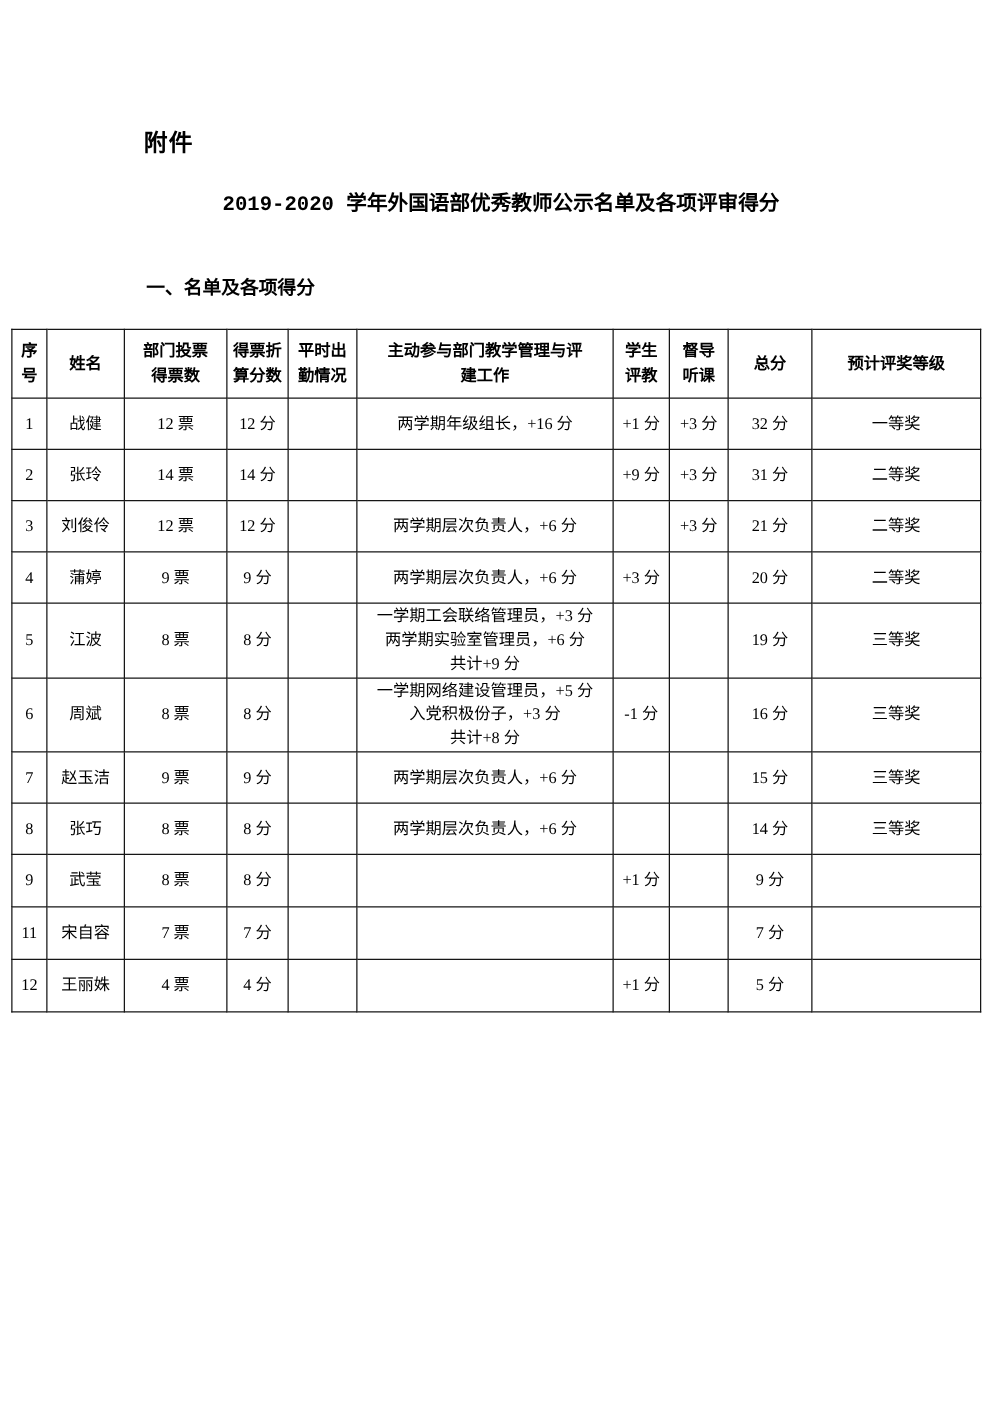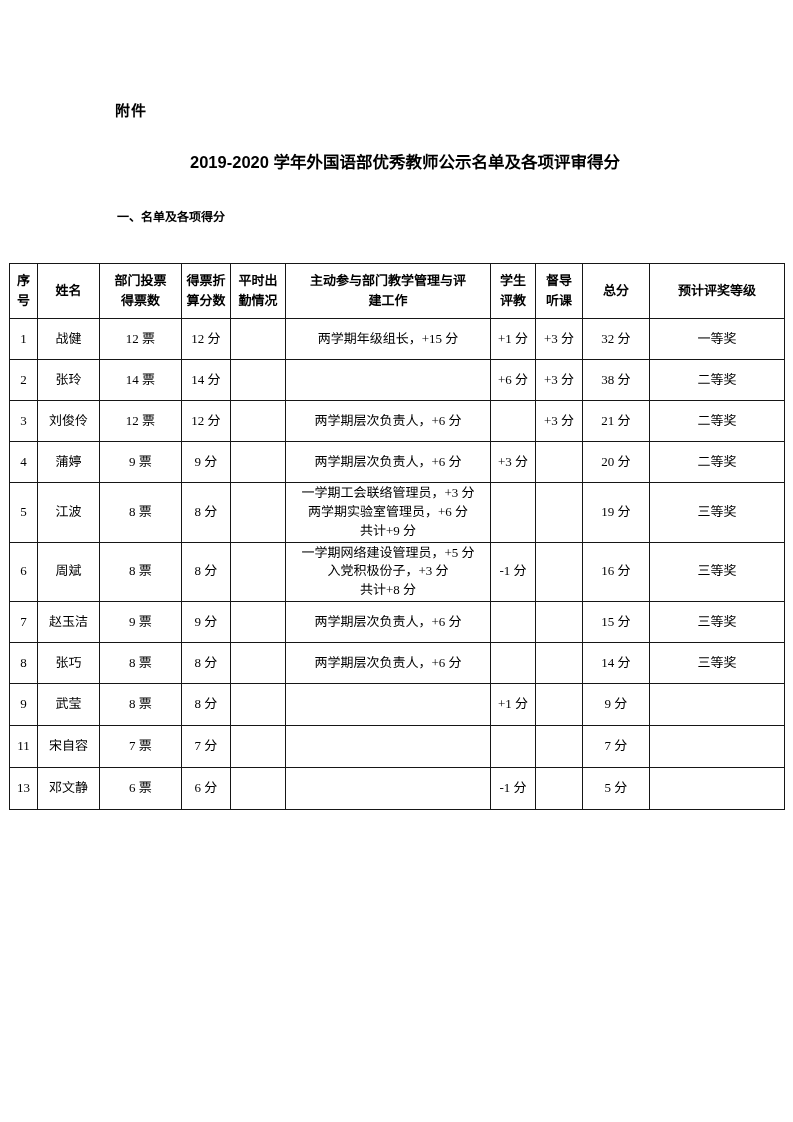--- a/index.html
+++ b/index.html
@@ -18,39 +18,39 @@
     width: 793px; height: 1122px;
     background: #ffffff;
     overflow: hidden;
   }
   .attachment-label {
     position: absolute;
     left: 115px;
     top: 99px;
     font-family: "Liberation Sans", "DejaVu Sans", sans-serif;
     font-weight: bold;
-    font-size: 15px;
+    font-size: 19px;
     letter-spacing: 1px;
   }
   .doc-title {
     position: absolute;
-    left: 190px;
+    left: 178px;
     top: 149px;
-    font-family: Liberation Sans, sans-serif;
+    font-family: Liberation Mono, monospace;
     font-weight: bold;
     font-size: 16.5px;
     white-space: nowrap;
   }
   .section-heading {
     position: absolute;
     left: 117px;
-    top: 207px;
+    top: 218px;
     font-family: "Liberation Sans", "DejaVu Sans", sans-serif;
     font-weight: bold;
-    font-size: 12px;
+    font-size: 15px;
   }
   table.scores {
     position: absolute;
     left: 9px;
     top: 263px;
     width: 775px;
     border-collapse: collapse;
     table-layout: fixed;
   }
   table.scores th, table.scores td {
@@ -125,36 +125,36 @@
         <th>预计评奖等级</th>
       </tr>
     </thead>
     <tbody>
         <tr>
           <td>1</td>
           <td>战健</td>
           <td>12 票</td>
           <td>12 分</td>
           <td></td>
-          <td>两学期年级组长，+15 分</td>
+          <td>两学期年级组长，+16 分</td>
           <td>+1 分</td>
           <td>+3 分</td>
           <td>32 分</td>
           <td>一等奖</td>
         </tr>
         <tr>
           <td>2</td>
           <td>张玲</td>
           <td>14 票</td>
           <td>14 分</td>
           <td></td>
           <td></td>
-          <td>+6 分</td>
-          <td>+3 分</td>
-          <td>38 分</td>
+          <td>+9 分</td>
+          <td>+3 分</td>
+          <td>31 分</td>
           <td>二等奖</td>
         </tr>
         <tr>
           <td>3</td>
           <td>刘俊伶</td>
           <td>12 票</td>
           <td>12 分</td>
           <td></td>
           <td>两学期层次负责人，+6 分</td>
           <td></td>
@@ -244,27 +244,27 @@
           <td>7 票</td>
           <td>7 分</td>
           <td></td>
           <td></td>
           <td></td>
           <td></td>
           <td>7 分</td>
           <td></td>
         </tr>
         <tr>
-          <td>13</td>
-          <td>邓文静</td>
-          <td>6 票</td>
-          <td>6 分</td>
-          <td></td>
-          <td></td>
-          <td>-1 分</td>
+          <td>12</td>
+          <td>王丽姝</td>
+          <td>4 票</td>
+          <td>4 分</td>
+          <td></td>
+          <td></td>
+          <td>+1 分</td>
           <td></td>
           <td>5 分</td>
           <td></td>
         </tr>
       </tbody>
   </table>
 
 </div>
 
 </body></html>

